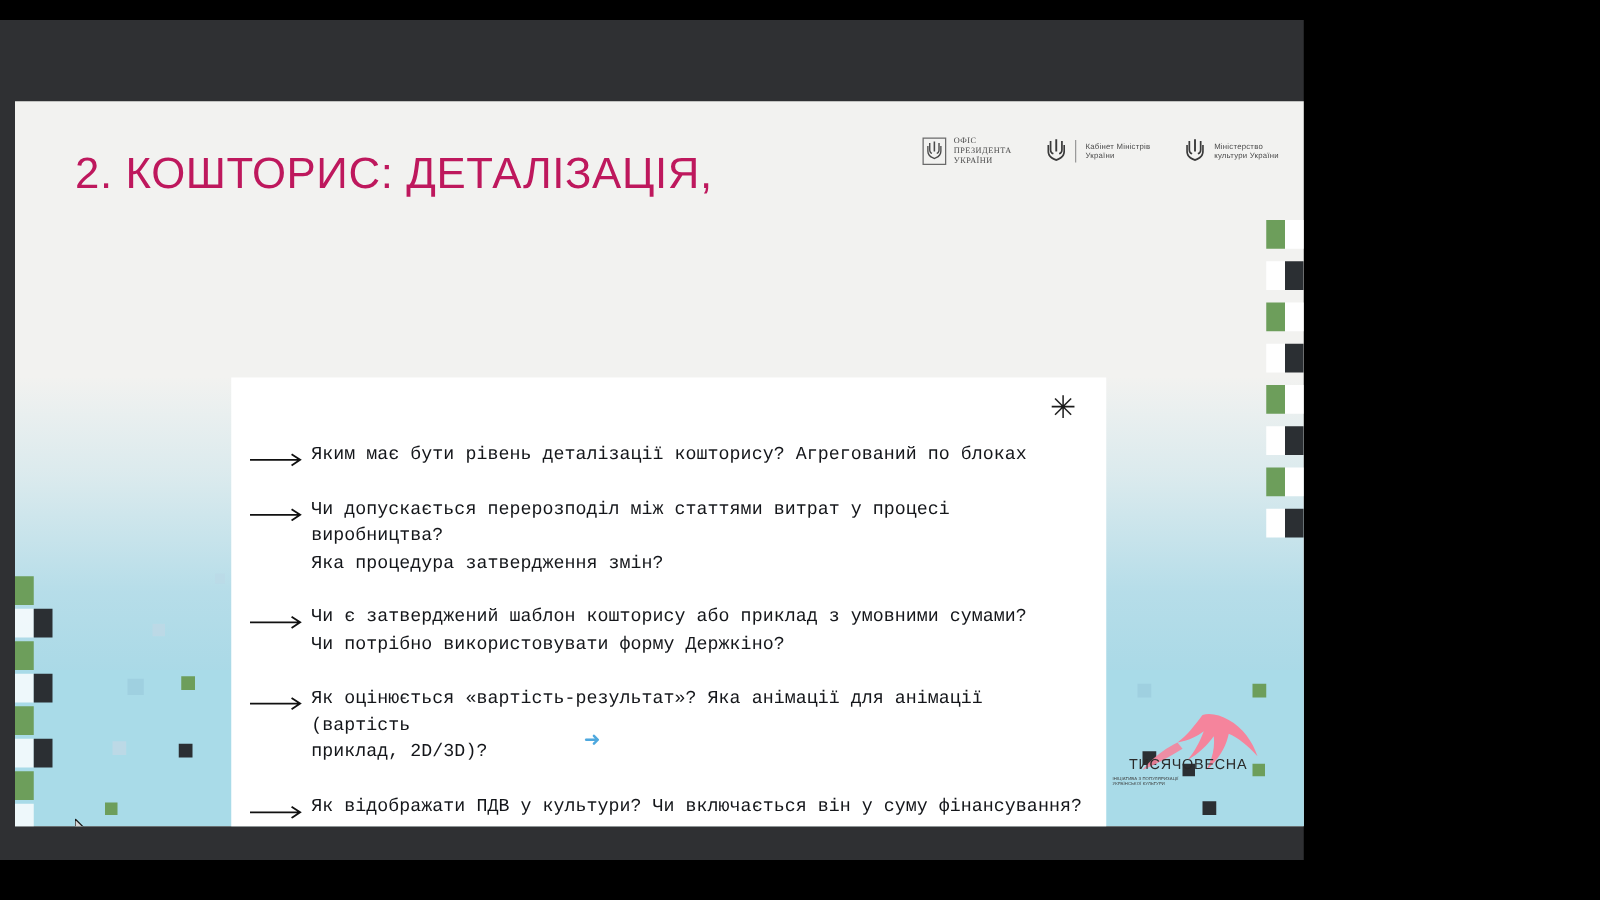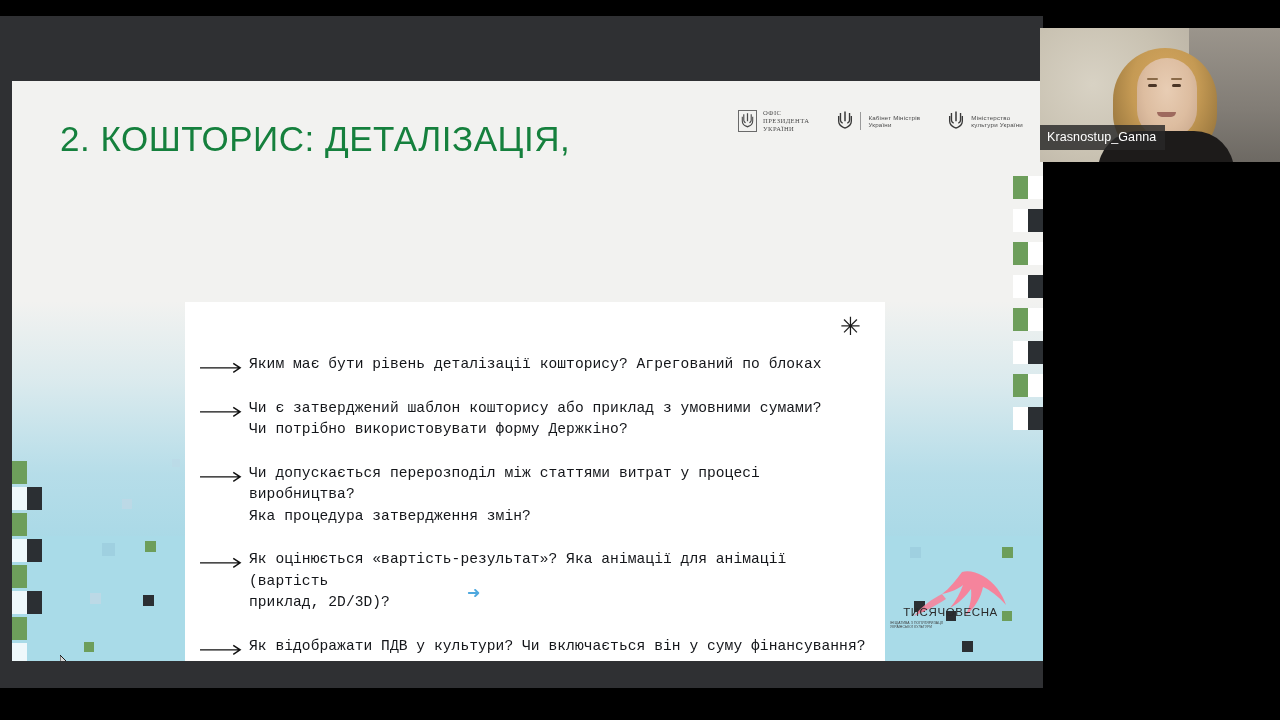--- a/index.html
+++ b/index.html
@@ -20,21 +20,21 @@
             rgba(176,220,233,0) 0%,
             rgba(176,220,233,.35) 22%,
             rgba(167,216,231,.80) 48%,
             rgba(166,216,230,1) 72%,
             rgba(166,218,231,1) 100%);}
   .sky2{position:absolute;left:0;right:0;bottom:0;height:125px;background:#a9dbe8;}
 
   
   #title{position:absolute;left:48px;top:35px;width:620px;
          font-size:35px;line-height:45px;letter-spacing:.5px;
-         color:#15803d;font-weight:400;text-transform:uppercase;}
+         color:#be185d;font-weight:400;text-transform:uppercase;}
   #title span{display:block;}
 
   
   #logos{position:absolute;right:20px;top:28px;display:flex;align-items:center;gap:27px;}
   .logo{display:flex;align-items:center;gap:6px;}
   .tryzub{width:18px;height:22px;flex:0 0 auto;display:block;}
   .tryzub.boxed{border:1px solid #6a6a6a;padding:1px;width:15px;height:18px;}
   .logo-txt{font-size:6.2px;line-height:7.6px;color:#4a4a4a;white-space:pre-line;letter-spacing:.2px;}
   .logo-txt.serif{font-family:"Liberation Serif",serif;font-size:6.6px;line-height:8.2px;letter-spacing:.4px;}
   .divider{width:1px;height:18px;background:#9a9a9a;margin-right:1px;}
@@ -207,32 +207,32 @@
             <div class="qtext">
               <span>Яким має бути рівень деталізації кошторису? Агрегований по блоках</span>
             </div>
           </div>
 
           <div class="q">
             <svg class="arrow" viewBox="0 0 46 12">
               <path d="M0 6h40M34 1.4L41 6l-7 4.6" fill="none" stroke="#111" stroke-width="1.5"></path>
             </svg>
             <div class="qtext">
+              <span>Чи допускається перерозподіл між статтями витрат у процесі виробництва?</span>
+              <span>Яка процедура затвердження змін?</span>
+            </div>
+          </div>
+
+          <div class="q">
+            <svg class="arrow" viewBox="0 0 46 12">
+              <path d="M0 6h40M34 1.4L41 6l-7 4.6" fill="none" stroke="#111" stroke-width="1.5"></path>
+            </svg>
+            <div class="qtext">
               <span>Чи є затверджений шаблон кошторису або приклад з умовними сумами?</span>
               <span>Чи потрібно використовувати форму Держкіно?</span>
-            </div>
-          </div>
-
-          <div class="q">
-            <svg class="arrow" viewBox="0 0 46 12">
-              <path d="M0 6h40M34 1.4L41 6l-7 4.6" fill="none" stroke="#111" stroke-width="1.5"></path>
-            </svg>
-            <div class="qtext">
-              <span>Чи допускається перерозподіл між статтями витрат у процесі виробництва?</span>
-              <span>Яка процедура затвердження змін?</span>
             </div>
           </div>
 
           <div class="q">
             <svg class="arrow" viewBox="0 0 46 12">
               <path d="M0 6h40M34 1.4L41 6l-7 4.6" fill="none" stroke="#111" stroke-width="1.5"></path>
             </svg>
             <div class="qtext">
               <span>Як оцінюється «вартість-результат»? Яка анімації для анімації (вартість</span>
               <span>приклад, 2D/3D)?</span>
@@ -265,27 +265,14 @@
 УКРАЇНСЬКОЇ КУЛЬТУРИ</div>
       </div>
 
       <svg id="cursor" viewBox="0 0 12 18">
         <path d="M0 0 L0 14 L3.4 10.7 L5.6 16 L7.8 15 L5.6 10 L10 10 Z" fill="#d8d8d8" stroke="#1a1a1a" stroke-width="1"></path>
       </svg>
 
     </div>
   </div>
 
-  <div id="video">
-    <div class="vbg"></div>
-    <div class="vwallR"></div>
-    <div class="hair"></div>
-    <div class="face"></div>
-    <div class="browL"></div>
-    <div class="browR"></div>
-    <div class="eyeL"></div>
-    <div class="eyeR"></div>
-    <div class="mouth"></div>
-    <div class="torso"></div>
-    <div id="vlabel">Krasnostup_Ganna</div>
-  </div>
 
 </div>
 
 </body></html>

